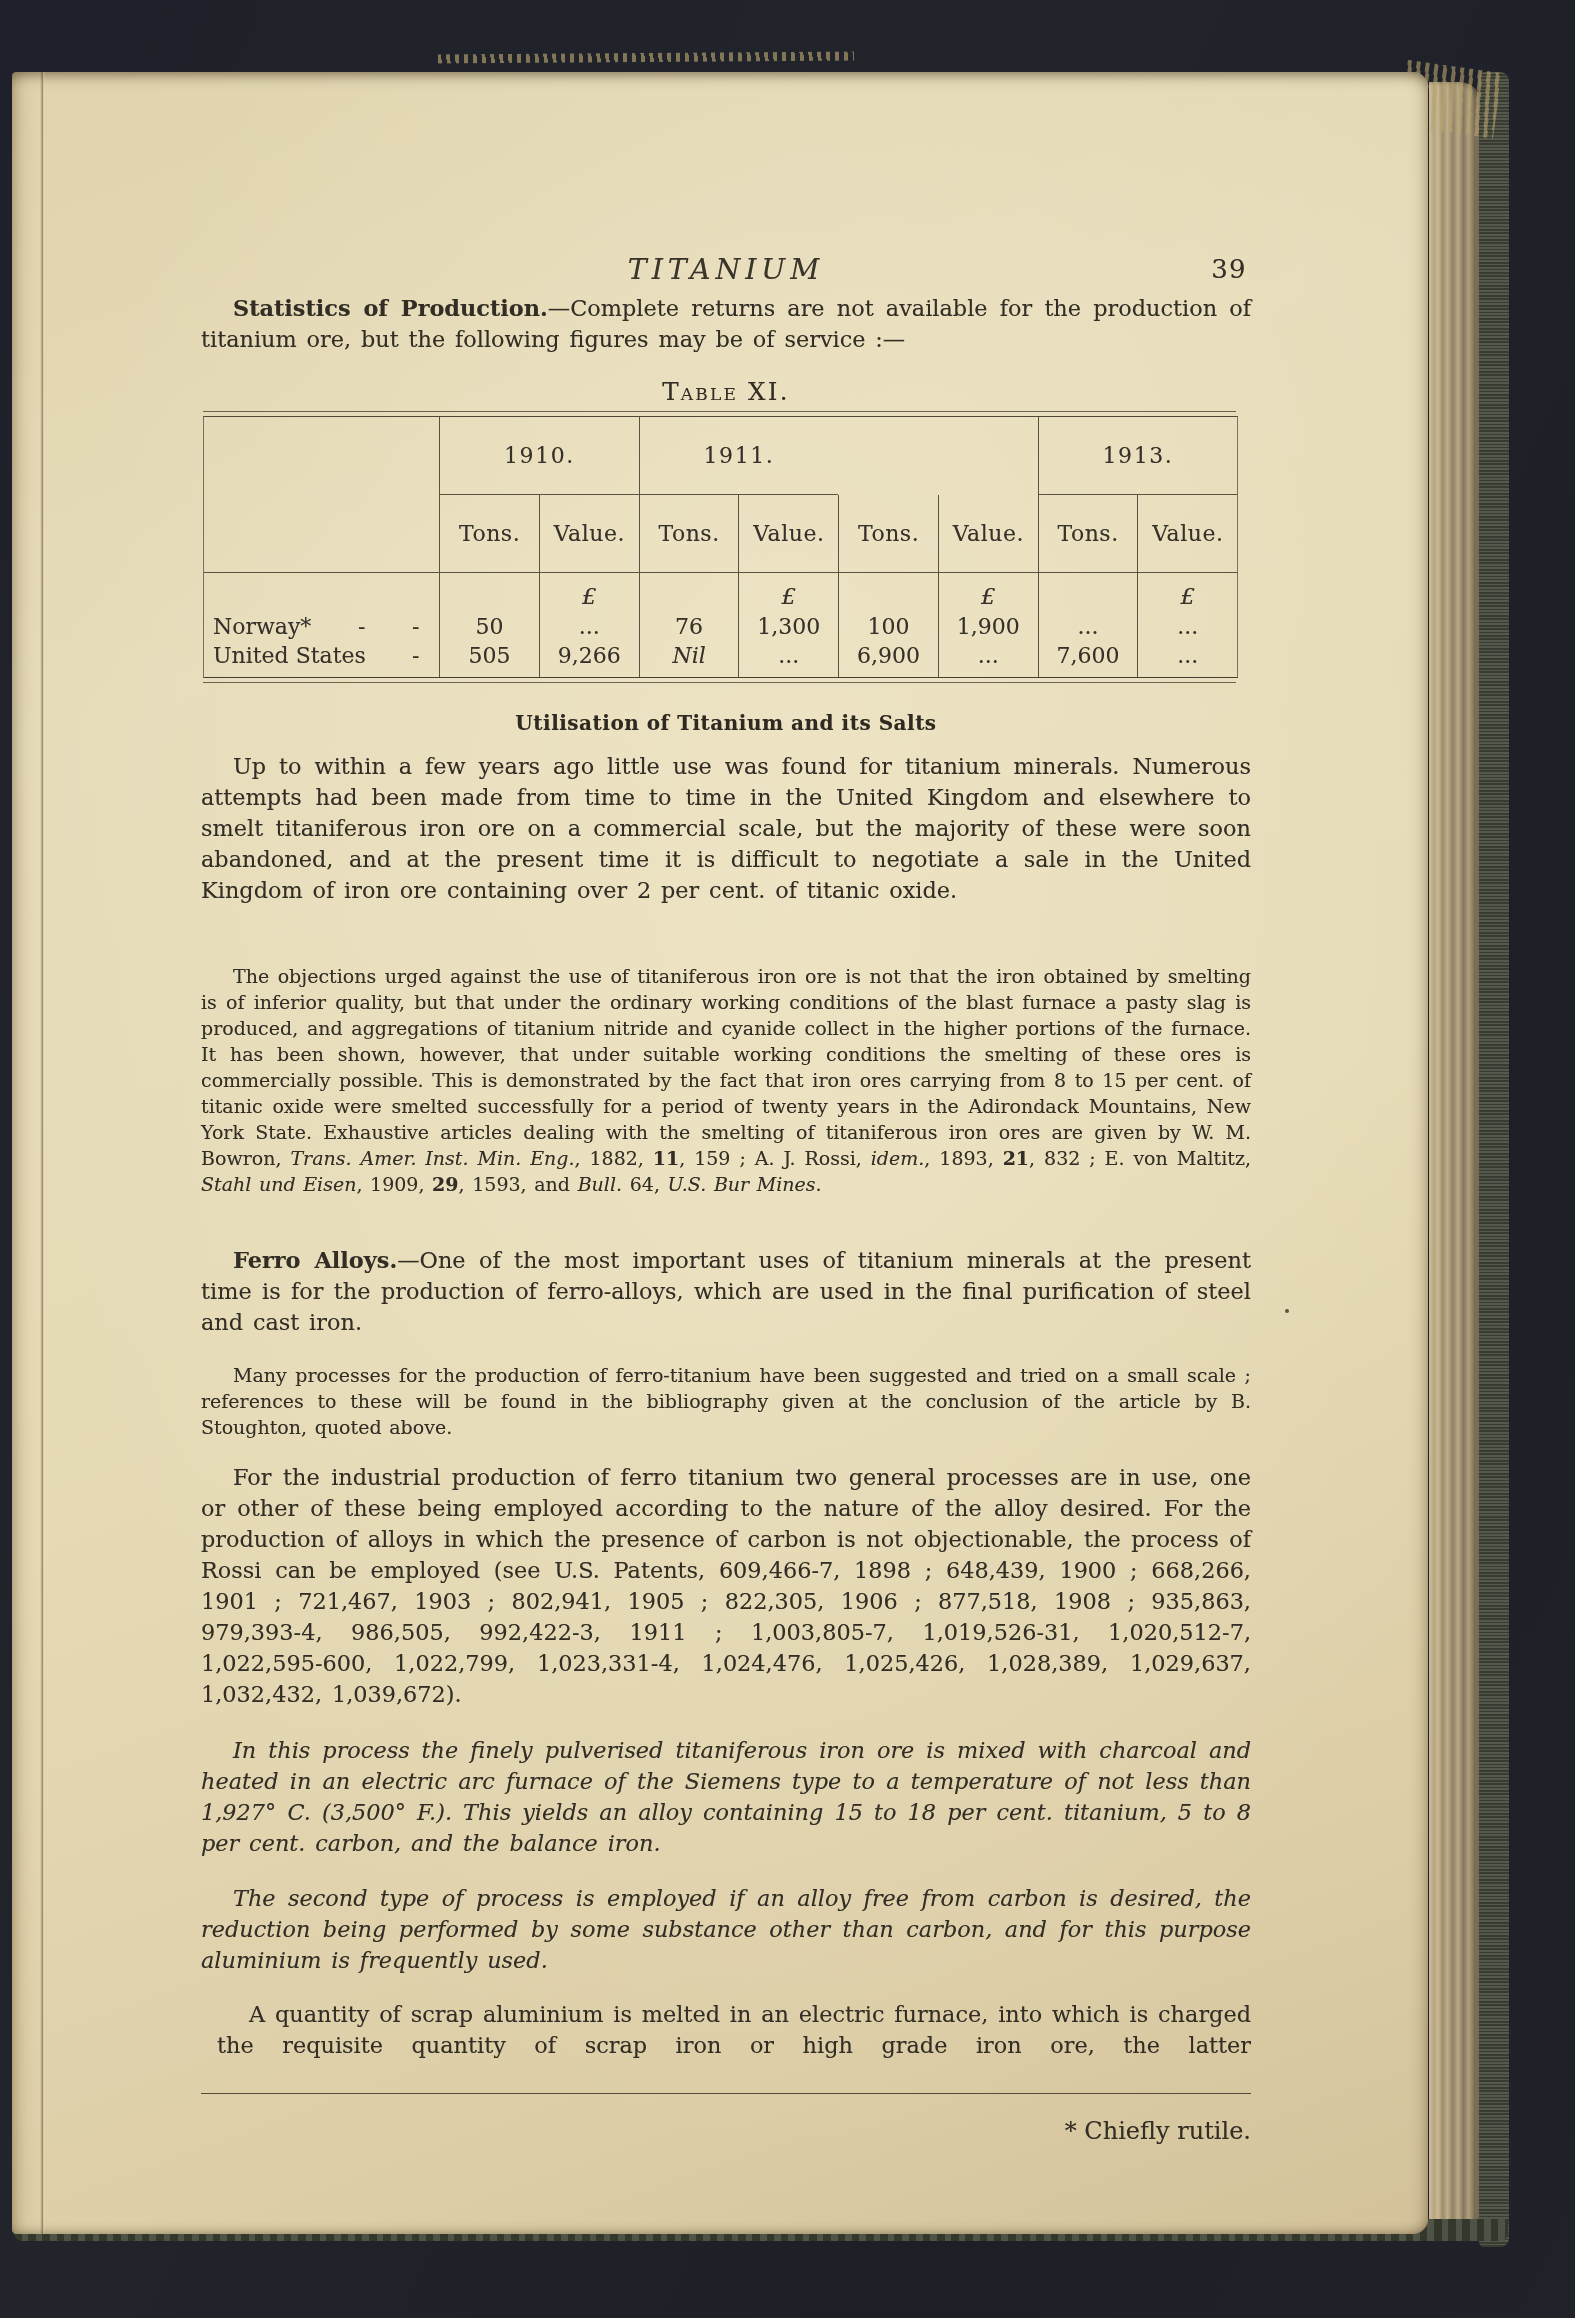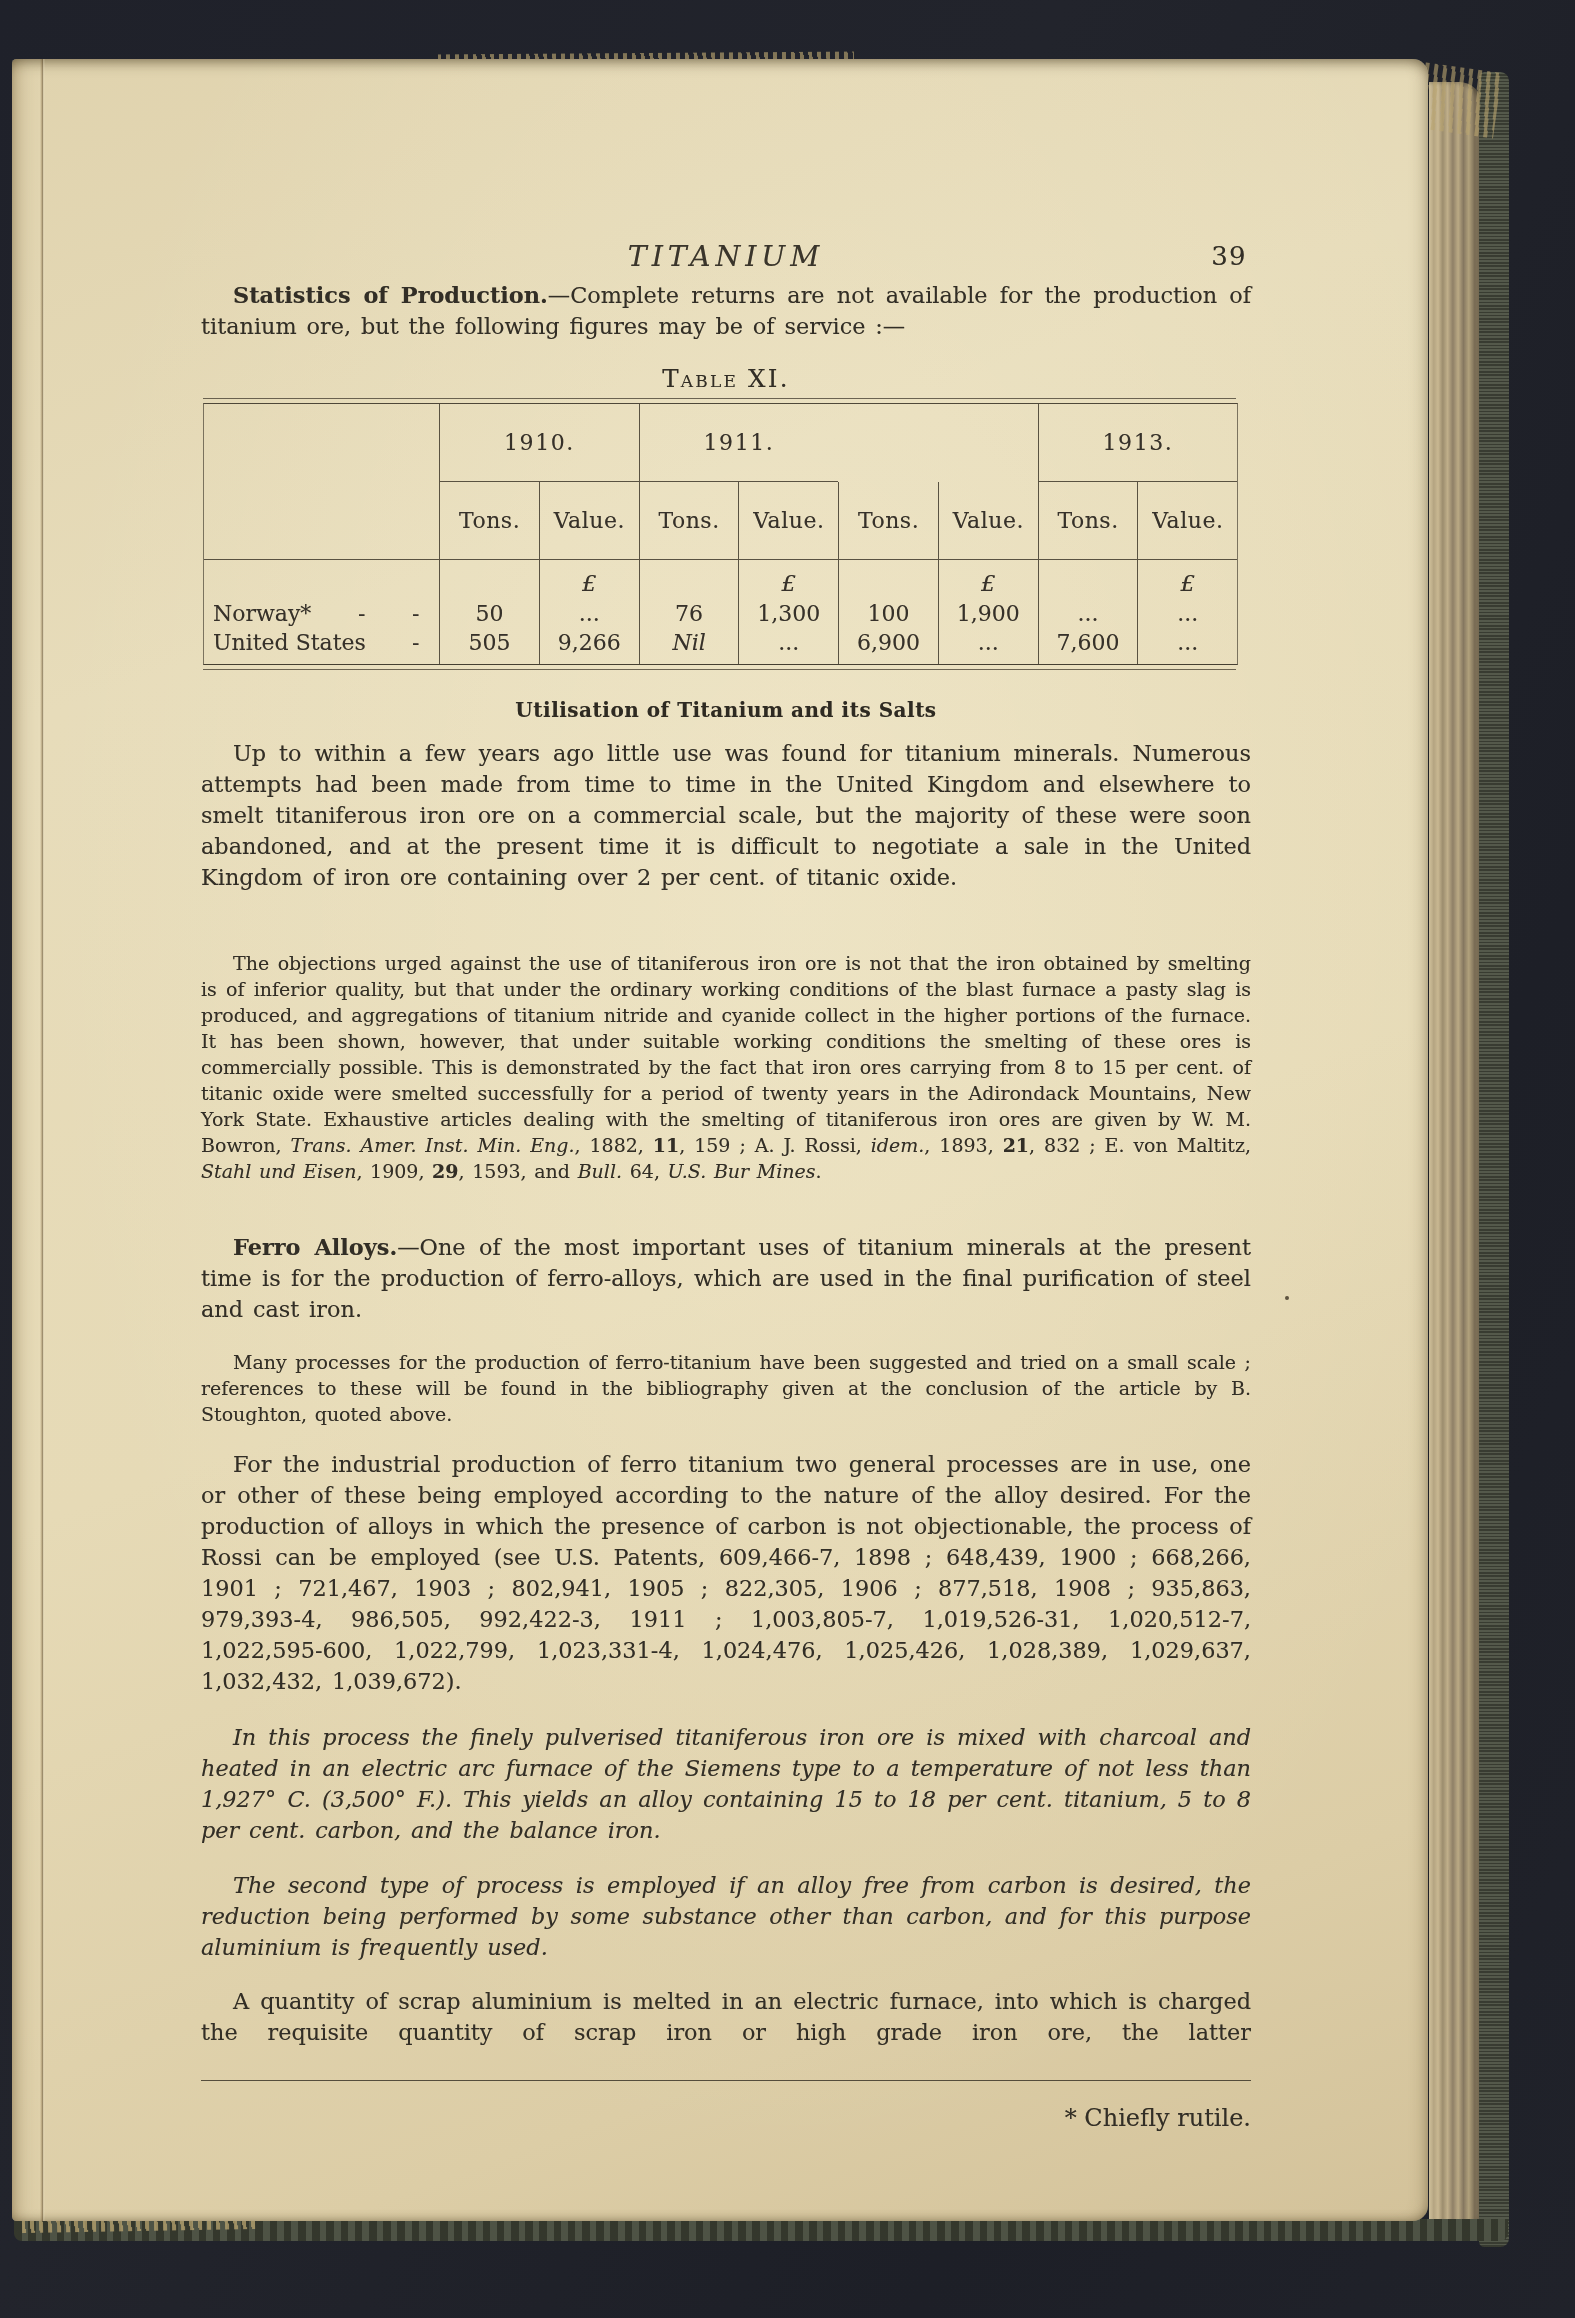--- a/index.html
+++ b/index.html
@@ -24,21 +24,21 @@
     position:absolute;left:14.2px;top:2219px;width:1494px;height:22px;
     background:repeating-linear-gradient(90deg,rgba(0,0,0,.25) 0 7.7px,rgba(255,255,255,.05) 7.7px 14.2px),#454a3b;
     border-radius:0 0 7.7px 7.7px;
   }
   .fray{position:absolute;background:repeating-linear-gradient(85deg,rgba(186,165,112,.75) 0 3.8px,transparent 3.8px 8.8px);filter:blur(0.5px);}
   .fray.f1{left:22px;top:2215px;width:235px;height:16.4px;transform:rotate(-1deg);}
   .fray.f2{left:1400px;top:66px;width:98px;height:66px;transform:rotate(8deg);opacity:.8;}
   .fray.f3{left:438px;top:53px;width:416px;height:8.8px;transform:rotate(-.4deg);opacity:.85;}
   
   .page{
-    position:absolute;left:12px;top:59px;width:1416px;height:2162px;
+    position:absolute;left:12px;top:72px;width:1416px;height:2162px;
     background:
       radial-gradient(ellipse at 55% 38%,rgba(255,250,228,.28),transparent 68%),
       linear-gradient(160deg,#e0d3ae 0%,#e7dcba 25%,#e6dab6 55%,#dccda6 85%,#d3c29a 100%);
     border-radius:4.4px 15.3px 15.3px 4.4px;
     box-shadow:
       inset 0 11px 14.2px -8.8px rgba(55,42,18,.55),
       inset 0 -7.7px 11px -7.7px rgba(55,42,18,.4),
       inset -12px 0 17.5px -11px rgba(90,70,40,.45),
       inset 15.3px 0 19.7px -13px rgba(110,85,45,.5);
   }
@@ -68,21 +68,21 @@
   .p-stats{margin-top:1.1px;min-height:62px;}
   .tbl-caption{margin-top:4.4px;font-variant:small-caps;text-align:center;font-size:24.6px;letter-spacing:2.2px;min-height:29.5px;}
   .section-heading{margin-top:33px;min-height:34px;text-align:center;font-weight:700;font-size:20px;letter-spacing:0.5px;color:#2e2a22;}
   .p-upto{margin-top:6.6px;min-height:189px;}
   .p-objections{margin-top:4.4px;min-height:260px;}
   .p-ferro{min-height:94px;}
   .p-many{min-height:78px;}
   .p-industrial{min-height:251px;}
   .p-inprocess{margin-top:9px;min-height:125px;font-style:italic;}
   .p-second{margin-top:4px;min-height:94px;font-style:italic;}
-  .p-quantity{margin-top:1.1px;min-height:62px;}
+  .p-quantity{margin-top:1.1px;min-height:62px;margin-left:16px;}
   
   .tbl-wrap{margin-top:8.8px;margin-left:2.2px;width:1033px;position:relative;}
   .tbl{
     display:grid;width:1033px;
     grid-template-columns:235px repeat(8,1fr);
     grid-template-rows:78px 78px 104px;
     border-top:1.1px solid rgba(52,46,34,.85);
     border-bottom:1.6px solid rgba(52,46,34,.9);
     border-left:1.1px solid rgba(52,46,34,.6);
     border-right:1.1px solid rgba(52,46,34,.6);

